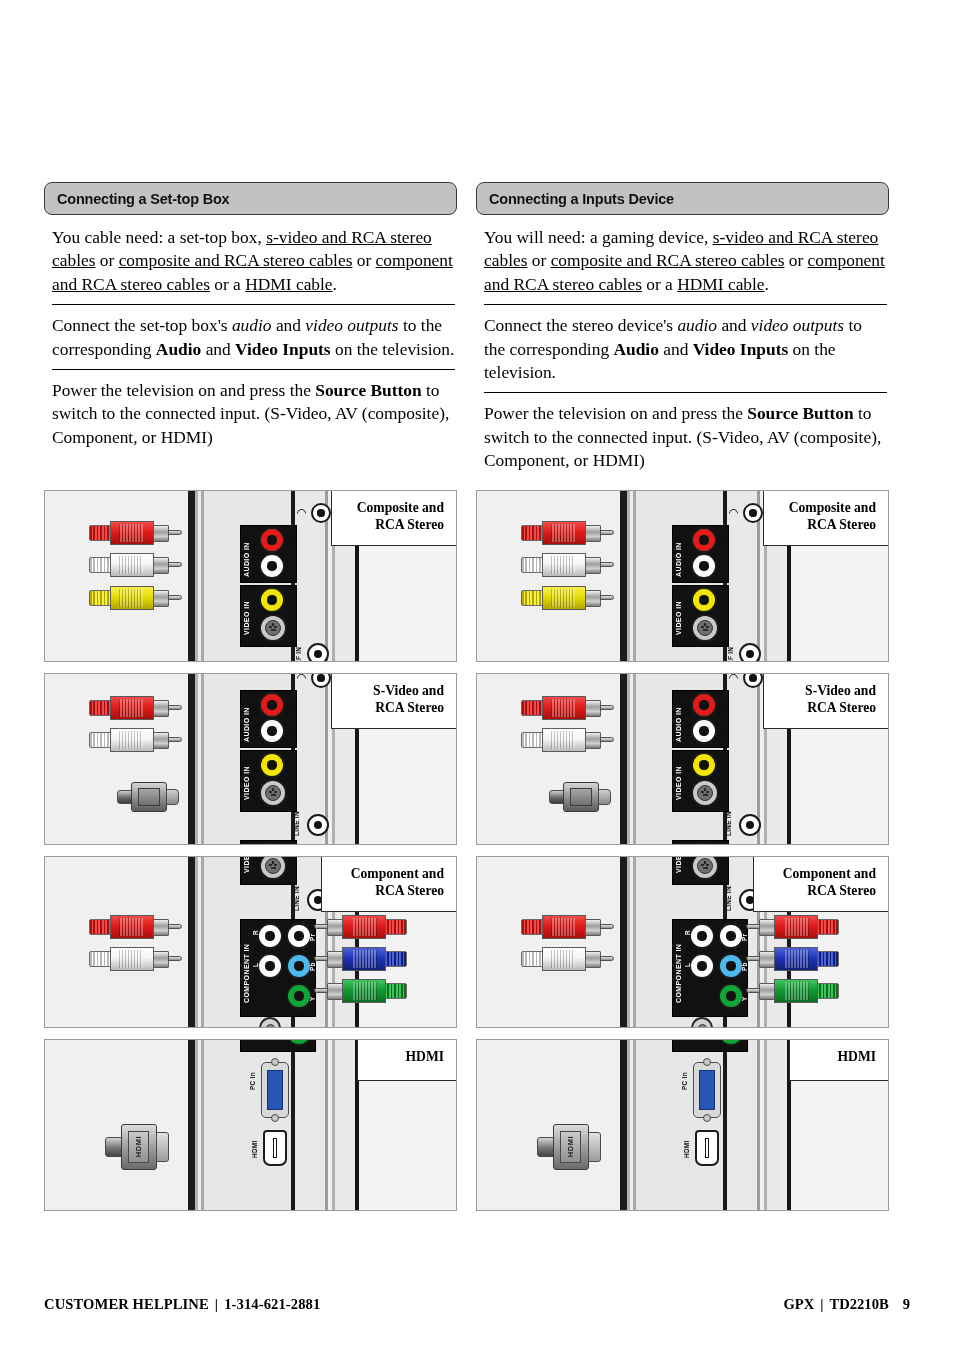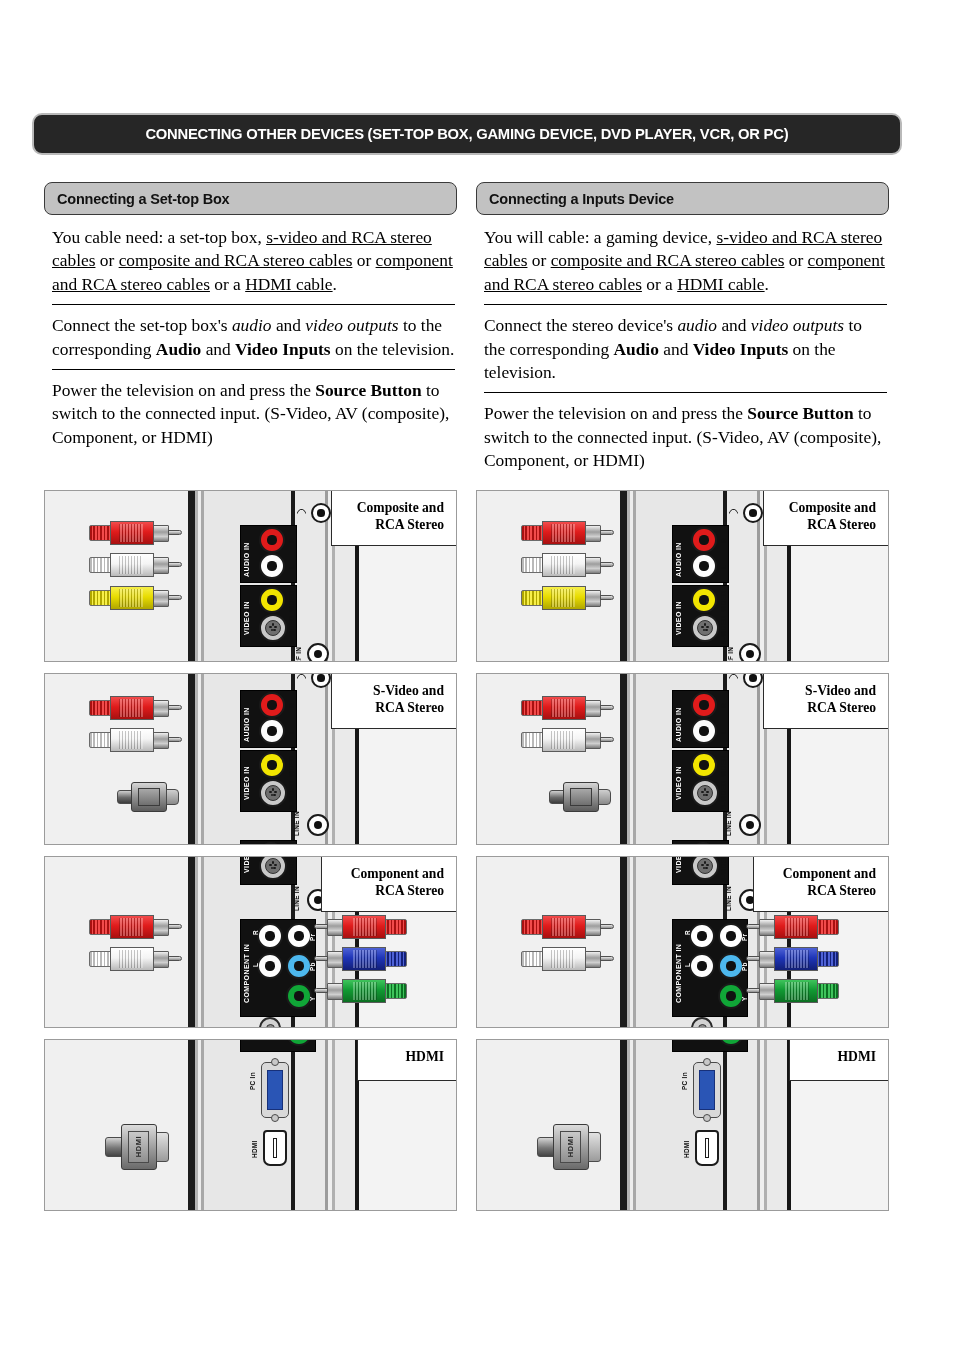--- a/index.html
+++ b/index.html
@@ -264,23 +264,20 @@
     font-weight:bold;font-size:14.6px;color:#000;
   }
   .footer .sep{padding:0 6px;font-weight:bold;}
   .footer .pg{padding-left:14px;}
 </style>
 </head>
 <body>
 
 <div class="page">
 
-  <div class="section-bar">
-    <span>CONNECTING OTHER DEVICES (SET-TOP BOX, GAMING DEVICE, DVD PLAYER, VCR, OR PC)</span>
-  </div>
 
   <div class="col col-left">
     <div class="sub-bar">
       <span>Connecting a Set-top Box</span>
     </div>
 
     <div class="para first">
       <span>You  cable need: a set-top box, </span><span class="u">s-video and RCA stereo cables</span><span> or </span><span class="u">composite and RCA stereo cables</span><span> or </span><span class="u">component and RCA stereo cables</span><span> or a </span><span class="u">HDMI cable</span><span>.</span>
     </div>
     <div class="rule"></div>
@@ -294,21 +291,21 @@
       <span>Power the television on and press the </span><span class="b">Source Button</span><span> to switch to the connected input. (S-Video, AV (composite), Component, or HDMI)</span>
     </div>
   </div>
 
   <div class="col col-right">
     <div class="sub-bar">
       <span>Connecting a Inputs Device</span>
     </div>
 
     <div class="para first">
-      <span>You  will cable: a gaming device, </span><span class="u">s-video and RCA stereo cables</span><span> or </span><span class="u">composite and RCA stereo cables</span><span> or </span><span class="u">component and RCA stereo cables</span><span> or a </span><span class="u">HDMI cable</span><span>.</span>
+      <span>You  will need: a gaming device, </span><span class="u">s-video and RCA stereo cables</span><span> or </span><span class="u">composite and RCA stereo cables</span><span> or </span><span class="u">component and RCA stereo cables</span><span> or a </span><span class="u">HDMI cable</span><span>.</span>
     </div>
     <div class="rule"></div>
 
     <div class="para">
       <span>Connect the stereo device's </span><span class="i">audio</span><span> and </span><span class="i">video outputs</span><span> to the corresponding </span><span class="b">Audio</span><span> and </span><span class="b">Video Inputs</span><span> on the television.</span>
     </div>
     <div class="rule"></div>
 
     <div class="para">
       <span>Power the television on and press the </span><span class="b">Source Button</span><span> to switch to the connected input. (S-Video, AV (composite), Component, or HDMI)</span>
@@ -872,14 +869,22 @@
           <div class="shell"></div>
           <div class="lbl">
             <span>HDMI</span>
           </div>
           <div class="nose"></div>
         </div>
         <div class="callout" style="width:100px;height:42px;">HDMI</div>
       </div>
     </div>
 
+  <div class="footer">
+    <div class="fl">
+      <span>CUSTOMER HELPLINE</span><span class="sep">|</span><span>1-314-621-2881</span>
+    </div>
+    <div class="fr">
+      <span>GPX</span><span class="sep">|</span><span>TD2210B</span><span class="pg">9</span>
+    </div>
+  </div>
 
 </div>
 
 </body></html>

